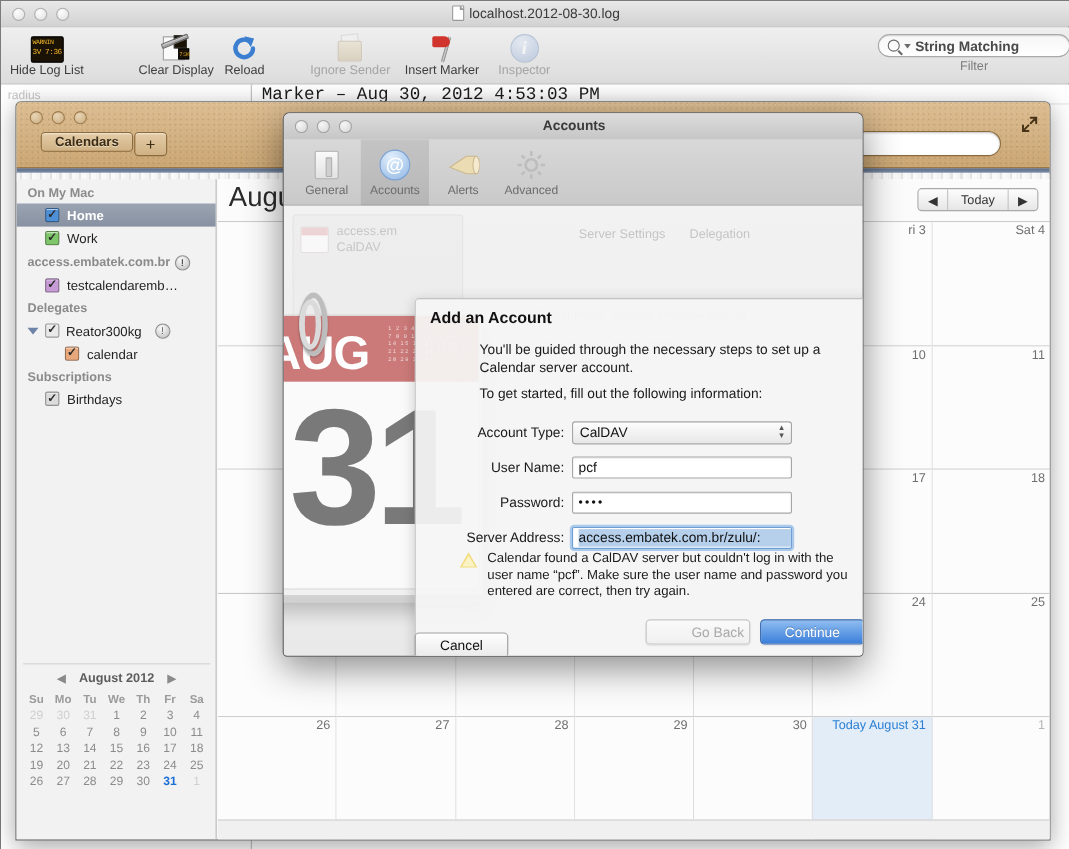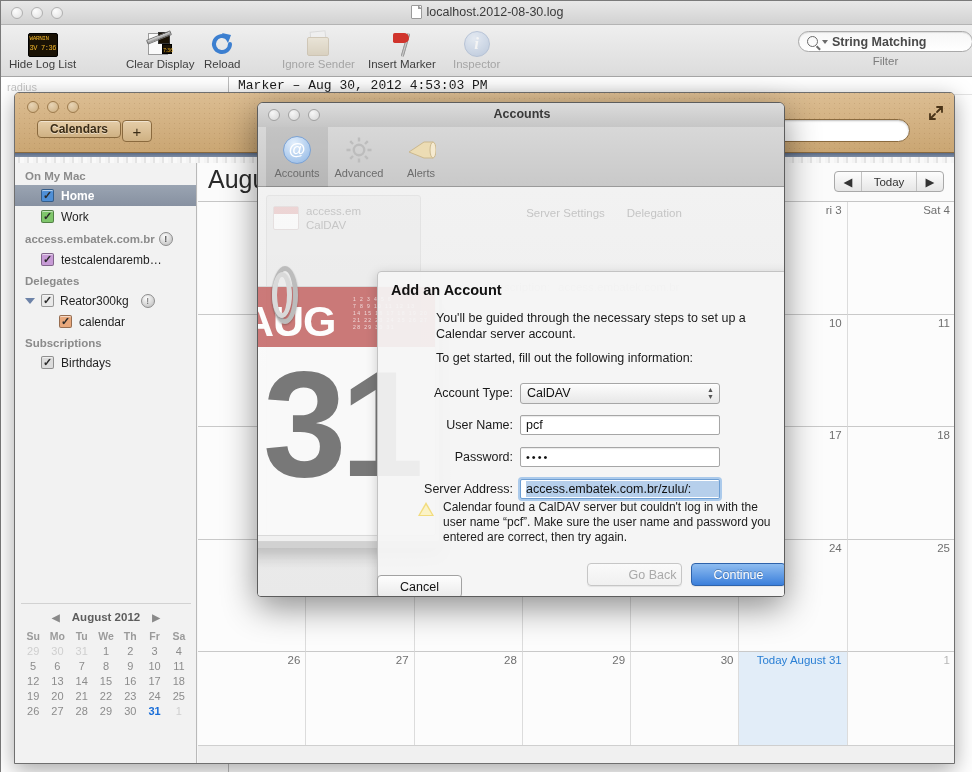--- a/index.html
+++ b/index.html
@@ -109,21 +109,21 @@
   #log-split { position:absolute; left:0; top:76px; width:972px; height:696px; background:#fff; }
   #log-list {
      position:absolute; left:0; top:0; width:228px; height:696px;
      background:#fff; border-right:1px solid #bdbdbd;
      font-size:11px; color:#555; padding:4px 6px;
   }
   #log-list .lrow{ opacity:.35; white-space:nowrap; overflow:hidden; }
   #log-content { position:absolute; left:229px; top:0; width:743px; height:696px; background:#fff; }
   #marker-row{
      height:18px; line-height:18px; padding-left:8px;
-     font-family:"Liberation Mono", monospace; font-size:13px; color:#1c1c1c;
+     font-family:"Liberation Mono", monospace; font-size:16px; color:#1c1c1c;
      border-bottom:1px solid #e4e4e4;
   }
 
   
   #cal-window{
     position:absolute; left:14px; top:92px; width:941px; height:672px;
     background:#f7f7f7;
     border:1px solid #6f6f6f;
     border-radius:5px 5px 0 0;
     box-shadow:0 6px 22px rgba(0,0,0,.35);
@@ -707,48 +707,54 @@
   <div id="prefs-titlebar">
     <div class="traffic" id="prefs-traffic">
       <span class="tl"></span>
       <span class="tl"></span>
       <span class="tl"></span>
     </div>
     <div id="prefs-title">Accounts</div>
   </div>
 
   <div id="prefs-tabs">
+    <div class="ptab">
+      <span class="pic">
+          <span class="pic-general"></span>
+        </span>
+      <span class="lbl">General</span>
+    </div>
     <div class="ptab active">
       <span class="pic">
           <span class="pic-accounts">@</span>
         </span>
       <span class="lbl">Accounts</span>
+    </div>
+    <div class="ptab">
+      <span class="pic">
+        <span class="pic-alerts">
+          <svg width="30" height="22" viewBox="0 0 30 22">
+            <polygon points="3,13 18,3 27,3 27,19 18,19" fill="#ecdcb4" stroke="#cbb88e" stroke-width="1"></polygon>
+            <ellipse cx="27" cy="11" rx="3" ry="8" fill="#f5ead0" stroke="#cbb88e" stroke-width="1"></ellipse>
+          </svg>
+        </span>
+      </span>
+      <span class="lbl">Alerts</span>
     </div>
     <div class="ptab">
       <span class="pic">
         <svg width="28" height="28" viewBox="0 0 28 28">
           <g fill="none" stroke="#bdbdbd" stroke-width="2.4">
             <circle cx="14" cy="14" r="5.2"></circle>
             <path d="M14 1.5v4M14 22.5v4M1.5 14h4M22.5 14h4M5.2 5.2l2.8 2.8M20 20l2.8 2.8M22.8 5.2L20 8M8 20l-2.8 2.8"></path>
           </g>
         </svg>
       </span>
       <span class="lbl">Advanced</span>
     </div>
-    <div class="ptab">
-      <span class="pic">
-        <span class="pic-alerts">
-          <svg width="30" height="22" viewBox="0 0 30 22">
-            <polygon points="3,13 18,3 27,3 27,19 18,19" fill="#ecdcb4" stroke="#cbb88e" stroke-width="1"></polygon>
-            <ellipse cx="27" cy="11" rx="3" ry="8" fill="#f5ead0" stroke="#cbb88e" stroke-width="1"></ellipse>
-          </svg>
-        </span>
-      </span>
-      <span class="lbl">Alerts</span>
-    </div>
   </div>
 
   <div id="prefs-body">
 
     <div id="acct-list">
       <div class="acct-item">
         <span class="acct-ico"></span>
         <span class="acct-name">
           <span>access.em</span><br>
           <span>CalDAV</span>

